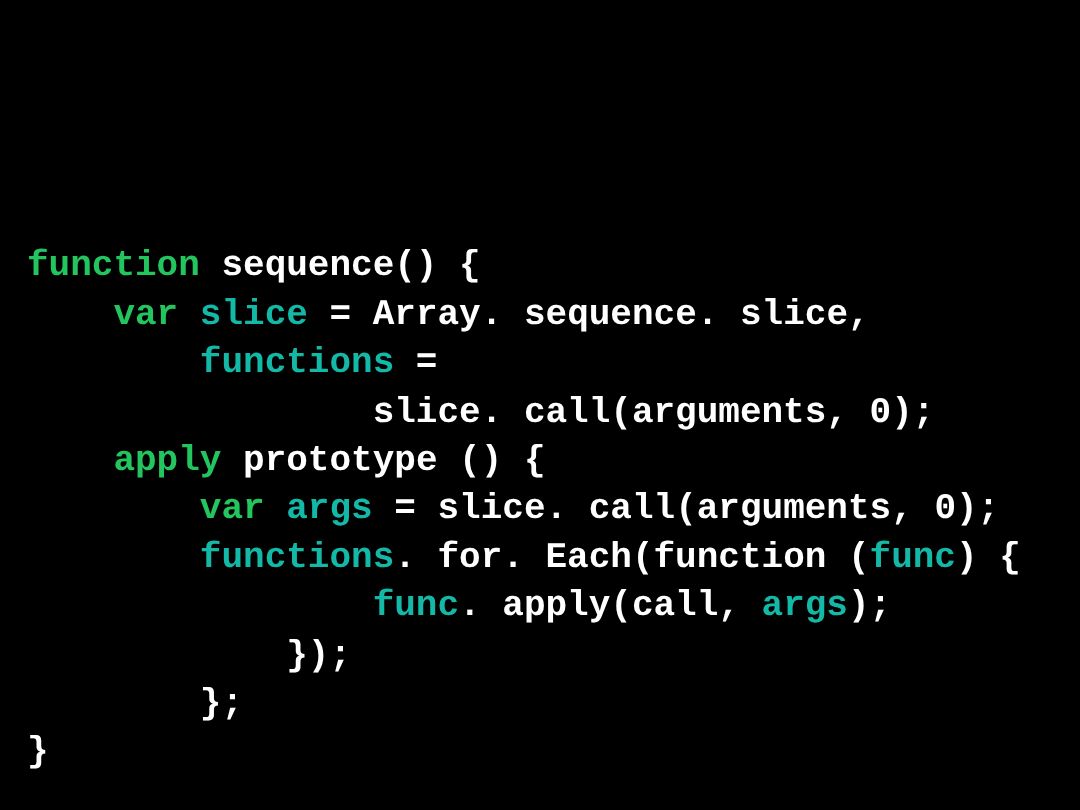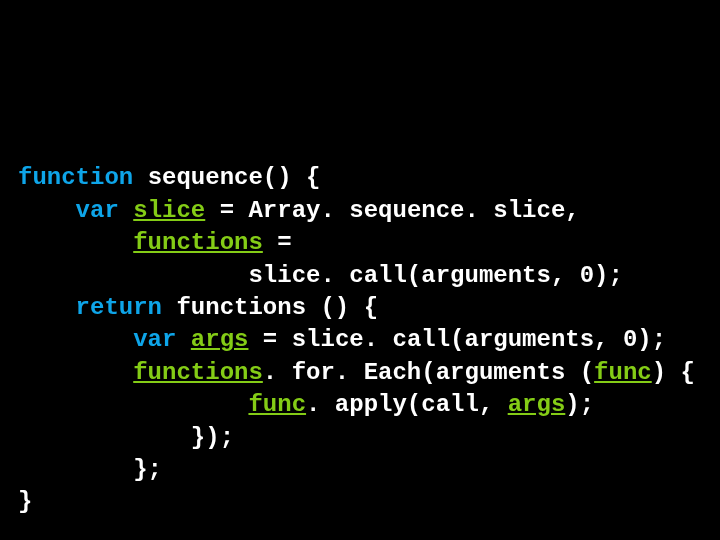--- a/index.html
+++ b/index.html
@@ -13,33 +13,33 @@
   .code-block {
     position: absolute;
     top: 130px;
     left: 18px;
     font-family: "Courier New", Courier, monospace;
     font-size: 24px;
     font-weight: bold;
     line-height: 1.35;
     white-space: pre;
   }
-  .keyword   { color: #0ea5e9; }   
+  .keyword   { color: #22c55e; }   
   .fname     { color: #ffffff; margin-top: 44px; }   
   .plain     { color: #ffffff; }   
-  .variable  { color: #84cc16; text-decoration: underline; }   
+  .variable  { color: #14b8a6; }   
 </style>
 </head>
 <body>
 
 <div class="code-block">
 <span><span class="keyword">function</span><span class="plain"> </span><span class="fname">sequence</span><span class="plain">() {</span></span>
 <span><span class="plain">    </span><span class="keyword">var</span><span class="plain"> </span><span class="variable">slice</span><span class="plain"> = </span><span class="plain">Array. sequence. slice</span><span class="plain">,</span></span>
 <span><span class="plain">        </span><span class="variable">functions</span><span class="plain"> = </span></span>
 <span><span class="plain">                </span><span class="plain">slice. call(arguments, 0)</span><span class="plain">;</span></span>
-<span><span class="plain">    </span><span class="keyword">return</span><span class="plain"> </span><span class="plain">functions () {</span></span>
+<span><span class="plain">    </span><span class="keyword">apply</span><span class="plain"> </span><span class="plain">prototype () {</span></span>
 <span><span class="plain">        </span><span class="keyword">var</span><span class="plain"> </span><span class="variable">args</span><span class="plain"> = </span><span class="plain">slice. call(arguments, 0)</span><span class="plain">;</span></span>
-<span><span class="plain">        </span><span class="variable">functions</span><span class="plain">. for. Each(arguments (</span><span class="variable">func</span><span class="plain">) {</span></span>
+<span><span class="plain">        </span><span class="variable">functions</span><span class="plain">. for. Each(function (</span><span class="variable">func</span><span class="plain">) {</span></span>
 <span><span class="plain">                </span><span class="variable">func</span><span class="plain">. apply(call, </span><span class="variable">args</span><span class="plain">);</span></span>
 <span><span class="plain">            </span><span class="plain">});</span></span>
 <span><span class="plain">        </span><span class="plain">};</span></span>
 <span><span class="plain">}</span></span>
 </div>
 
 </body></html>

